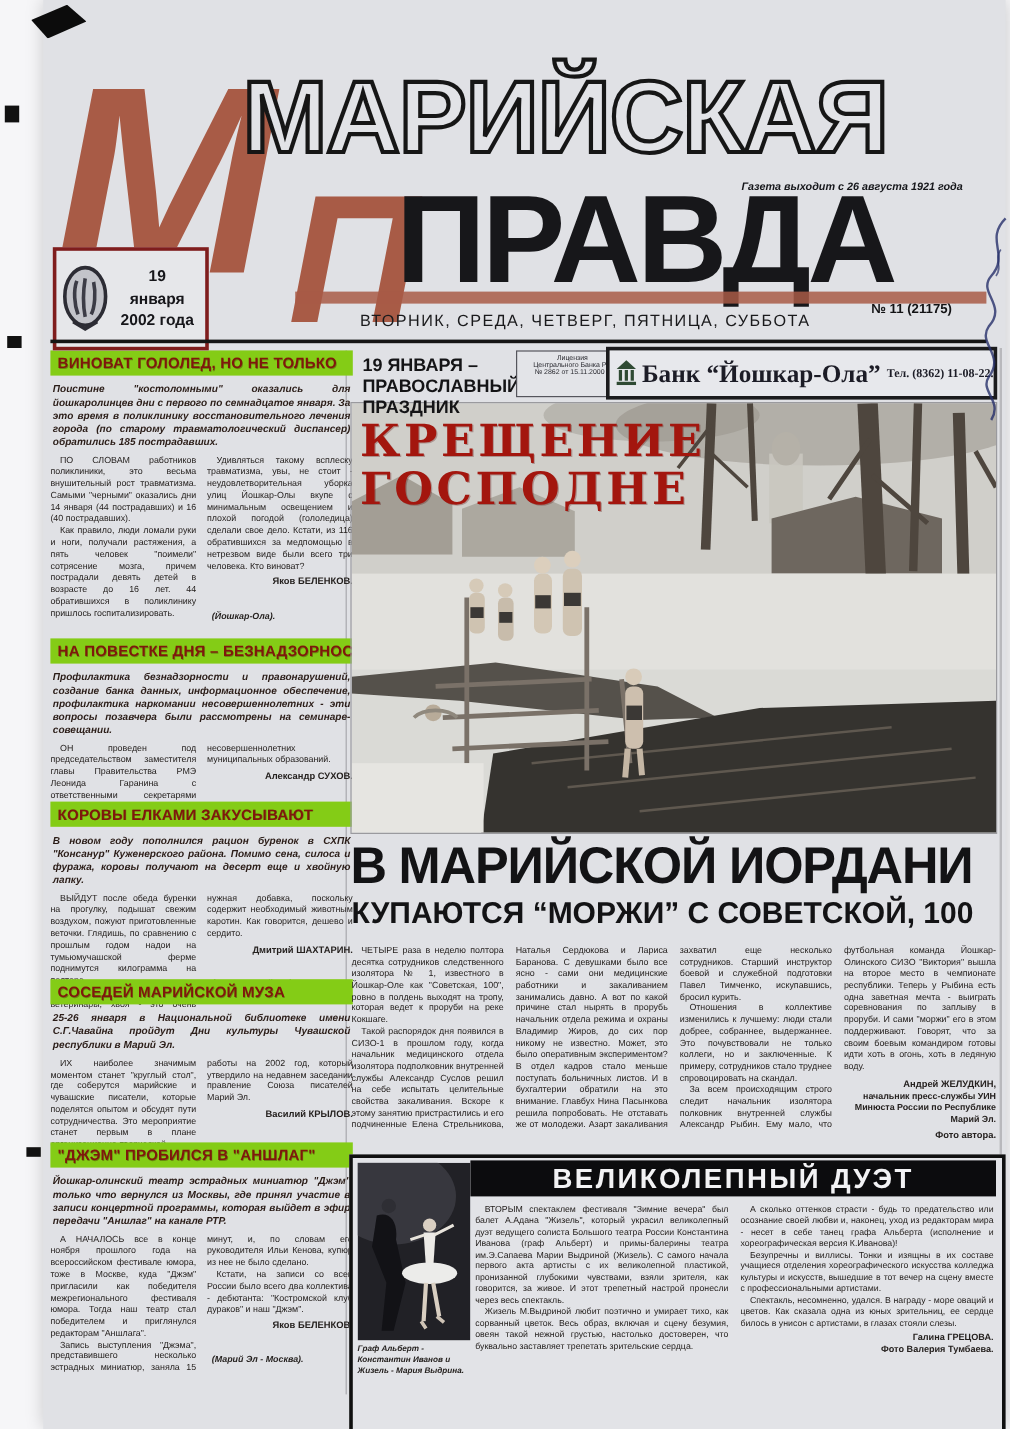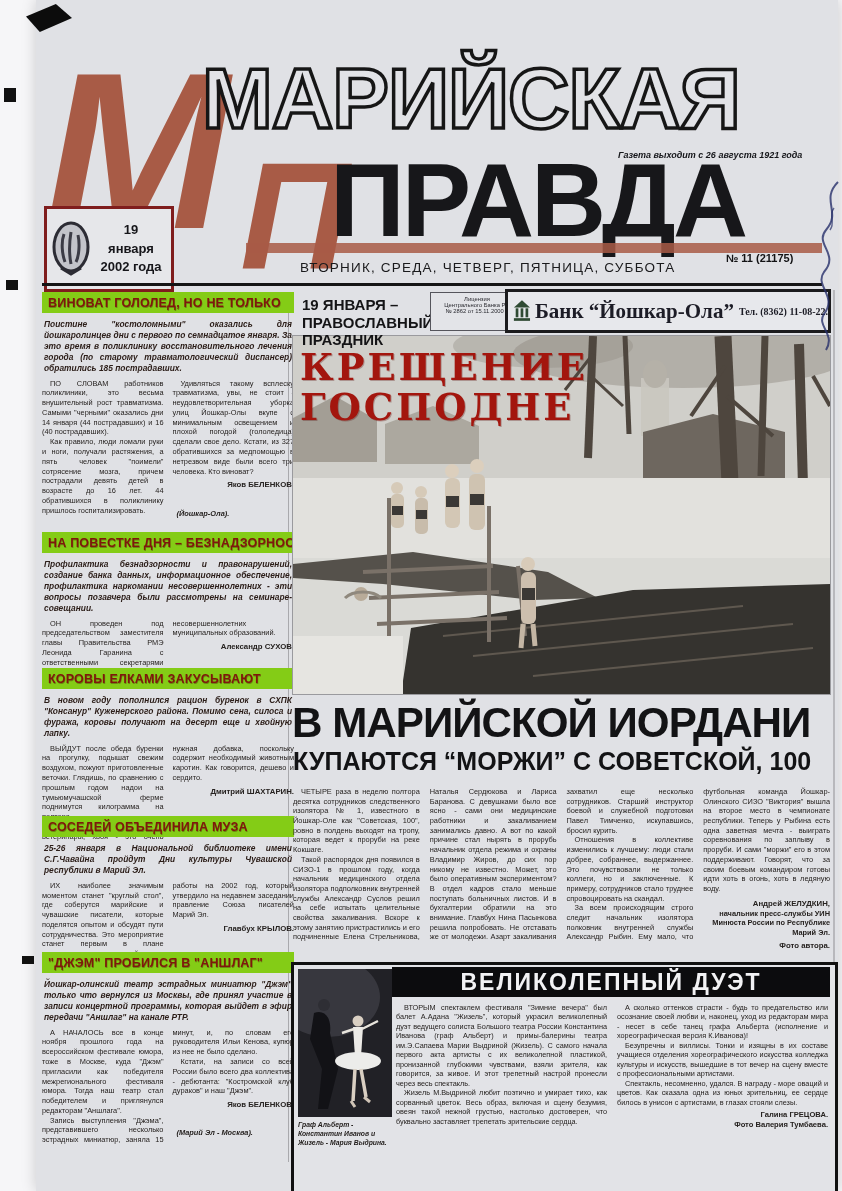--- a/index.html
+++ b/index.html
@@ -127,21 +127,21 @@
   <div class="issue">№ 11 (21175)</div>
   <div class="black-rule"></div>
   <div class="col-sep"></div>
 
   <div class="article" style="top:292px;">
     <div class="banner">ВИНОВАТ ГОЛОЛЕД, НО НЕ ТОЛЬКО</div>
     <div class="lead">Поистине "костоломными" оказались для йошкаролинцев дни с первого по семнадцатое января. За это время в поликлинику восстановительного лечения города (по старому травматологический диспансер) обратились 185 пострадавших.</div>
     <div class="body2">
       <p>ПО СЛОВАМ работников поликлиники, это весьма внушительный рост травматизма. Самыми "черными" оказались дни 14 января (44 пострадавших) и 16 (40 пострадавших).</p>
       <p>Как правило, люди ломали руки и ноги, получали растяжения, а пять человек "поимели" сотрясение мозга, причем пострадали девять детей в возрасте до 16 лет. 44 обратившихся в поликлинику пришлось госпитализировать.</p>
-      <p>Удивляться такому всплеску травматизма, увы, не стоит - неудовлетворительная уборка улиц Йошкар-Олы вкупе с минимальным освещением и плохой погодой (гололедица) сделали свое дело. Кстати, из 327 обратившихся за медпомощью в нетрезвом виде были всего три человека. Кто виноват?</p>
+      <p>Удивляться такому всплеску травматизма, увы, не стоит - неудовлетворительная уборка улиц Йошкар-Олы вкупе с минимальным освещением и плохой погодой (гололедица) сделали свое дело. Кстати, из 116 обратившихся за медпомощью в нетрезвом виде были всего три человека. Кто виноват?</p>
       <div class="sigline">Яков БЕЛЕНКОВ.</div>
       <div class="placeline">(Йошкар-Ола).</div>
     </div>
   </div>
 
   <div class="article" style="top:532px;">
     <div class="banner">НА ПОВЕСТКЕ ДНЯ – БЕЗНАДЗОРНОСТЬ</div>
     <div class="lead">Профилактика безнадзорности и правонарушений, создание банка данных, информационное обеспечение, профилактика наркомании несовершеннолетних - эти вопросы позавчера были рассмотрены на семинаре-совещании.</div>
     <div class="body2">
       <p>ОН проведен под председательством заместителя главы Правительства РМЭ Леонида Гаранина с ответственными секретарями комиссий по делам несовершеннолетних муниципальных образований.</p>
@@ -155,25 +155,25 @@
     <div class="lead">В новом году пополнился рацион буренок в СХПК "Консанур" Куженерского района. Помимо сена, силоса и фуража, коровы получают на десерт еще и хвойную лапку.</div>
     <div class="body2">
       <p>ВЫЙДУТ после обеда буренки на прогулку, подышат свежим воздухом, пожуют приготовленные веточки. Глядишь, по сравнению с прошлым годом надои на тумьюмучашской ферме поднимутся килограмма на полтора.</p>
       <p>Вообще, как говорят ветеринары, хвоя - это очень нужная добавка, поскольку содержит необходимый животным каротин. Как говорится, дешево и сердито.</p>
       <div class="sigline">Дмитрий ШАХТАРИН.</div>
       <div class="placeline">(Куженерский р-н).</div>
     </div>
   </div>
 
   <div class="article" style="top:816px;">
-    <div class="banner">СОСЕДЕЙ ОБЪЕДИНИЛА МУЗА</div>
+    <div class="banner">СОСЕДЕЙ МАРИЙСКОЙ МУЗА</div>
     <div class="lead">25-26 января в Национальной библиотеке имени С.Г.Чавайна пройдут Дни культуры Чувашской республики в Марий Эл.</div>
     <div class="body2">
       <p>ИХ наиболее значимым моментом станет "круглый стол", где соберутся марийские и чувашские писатели, которые поделятся опытом и обсудят пути сотрудничества. Это мероприятие станет первым в плане организационно-творческой работы на 2002 год, который утвердило на недавнем заседании правление Союза писателей Марий Эл.</p>
-      <div class="sigline">Главбух КРЫЛОВ.</div>
+      <div class="sigline">Василий КРЫЛОВ.</div>
       <div class="placeline">(Марий Эл - Чувашия).</div>
     </div>
   </div>
 
   <div class="article" style="top:952px;">
     <div class="banner">"ДЖЭМ" ПРОБИЛСЯ В "АНШЛАГ"</div>
     <div class="lead">Йошкар-олинский театр эстрадных миниатюр "Джэм" только что вернулся из Москвы, где принял участие в записи концертной программы, которая выйдет в эфир передачи "Аншлаг" на канале РТР.</div>
     <div class="body2">
       <p>А НАЧАЛОСЬ все в конце ноября прошлого года на всероссийском фестивале юмора, тоже в Москве, куда "Джэм" пригласили как победителя межрегионального фестиваля юмора. Тогда наш театр стал победителем и приглянулся редакторам "Аншлага".</p>
       <p>Запись выступления "Джэма", представившего несколько эстрадных миниатюр, заняла 15 минут, и, по словам его руководителя Ильи Кенова, купюр из нее не было сделано.</p>

